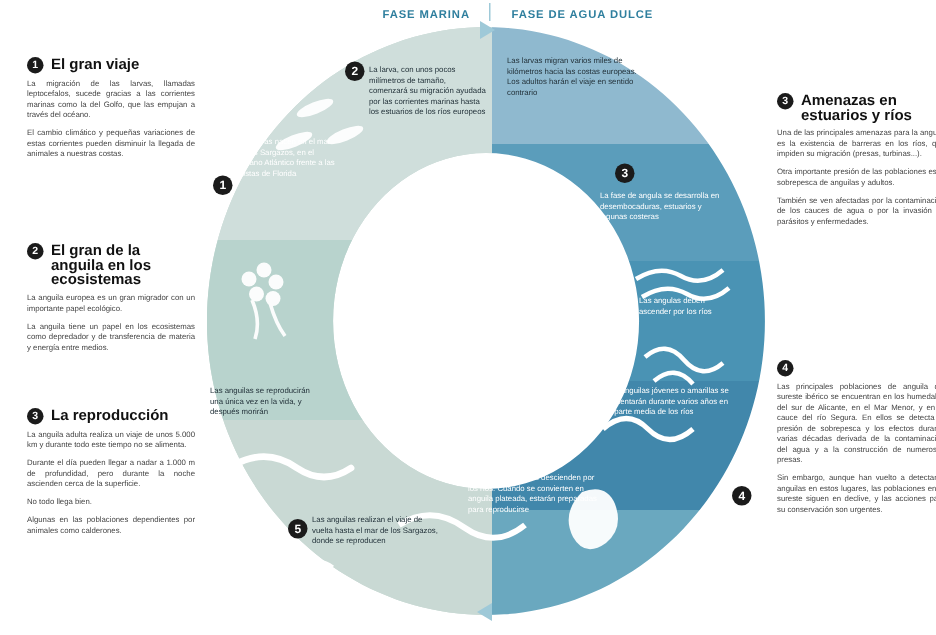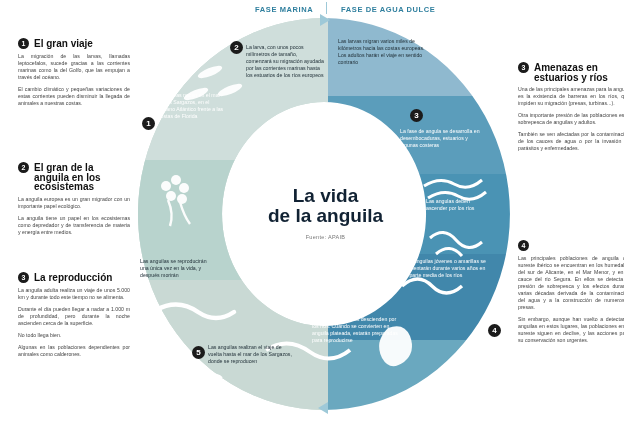--- a/index.html
+++ b/index.html
@@ -162,25 +162,20 @@
       <g fill="#ffffff" opacity=".95">
         <path d="M250,318 q16,-6 22,8 q6,16 -6,26 q-14,10 -22,-4 q-8,-16 6,-30 z"></path>
       </g>
 
       <g stroke="#ffffff" stroke-width="4" fill="none">
         <path d="M128,340 q22,-14 44,2 q20,14 40,-2"></path>
       </g>
     </svg>
   </div>
 
-  <div class="center-title">
-    <div class="t1">La vida</div>
-    <div class="t1">de la anguila</div>
-    <div class="src">Fuente: APAIB</div>
-  </div>
 
   <div class="side left-1">
     <div class="head">
       <div class="num">1</div>
       <div class="title">El gran viaje</div>
     </div>
     <p>La migración de las larvas, llamadas leptocefalos, sucede gracias a las corrientes marinas como la del Golfo, que las empujan a través del océano.</p>
     <p>El cambio climático y pequeñas variaciones de estas corrientes pueden disminuir la llegada de animales a nuestras costas.</p>
   </div>
 

